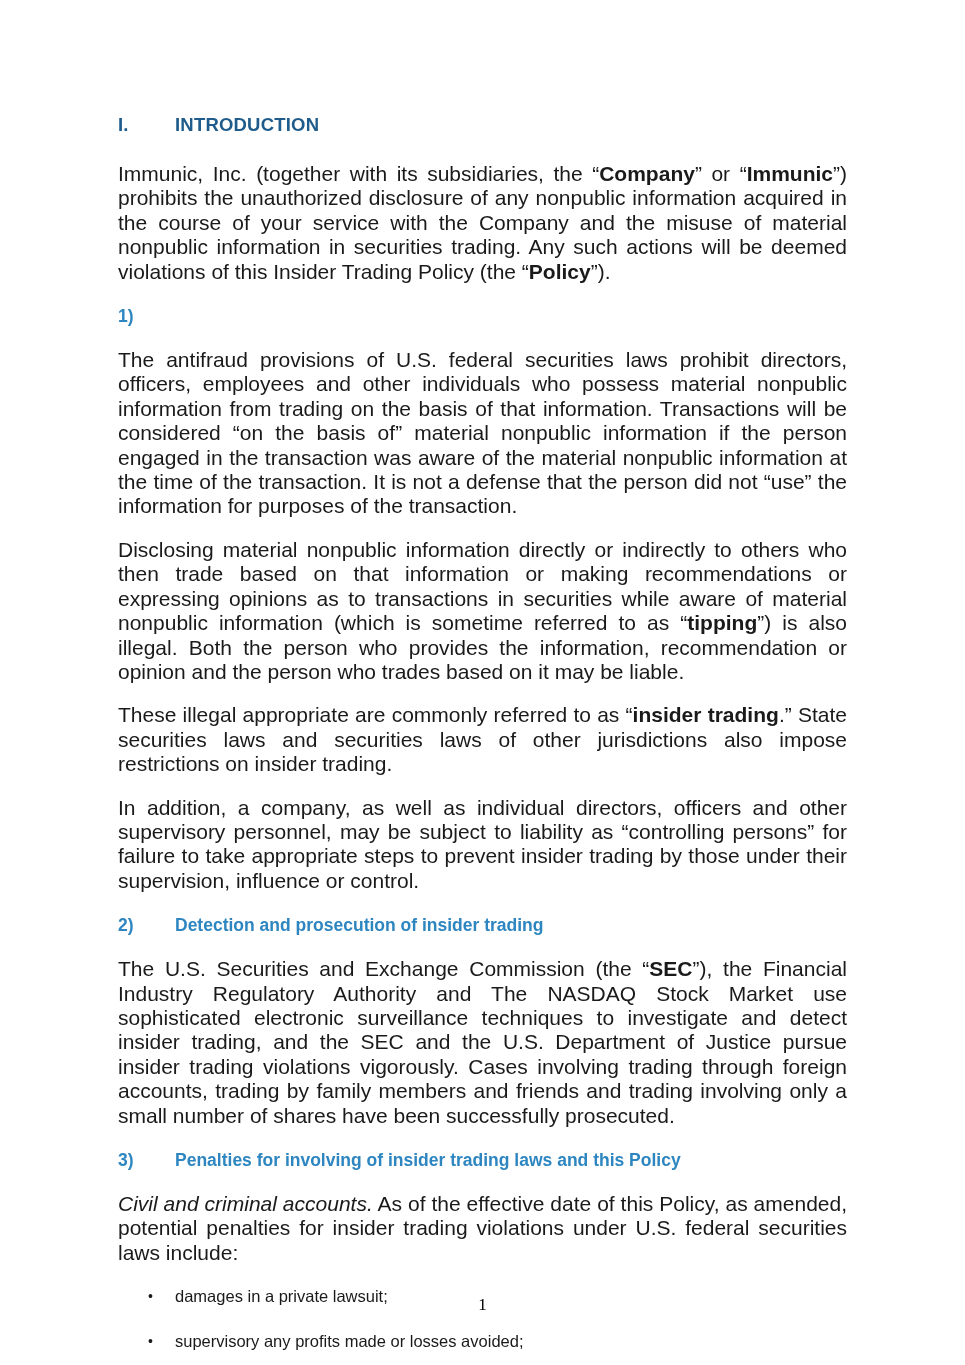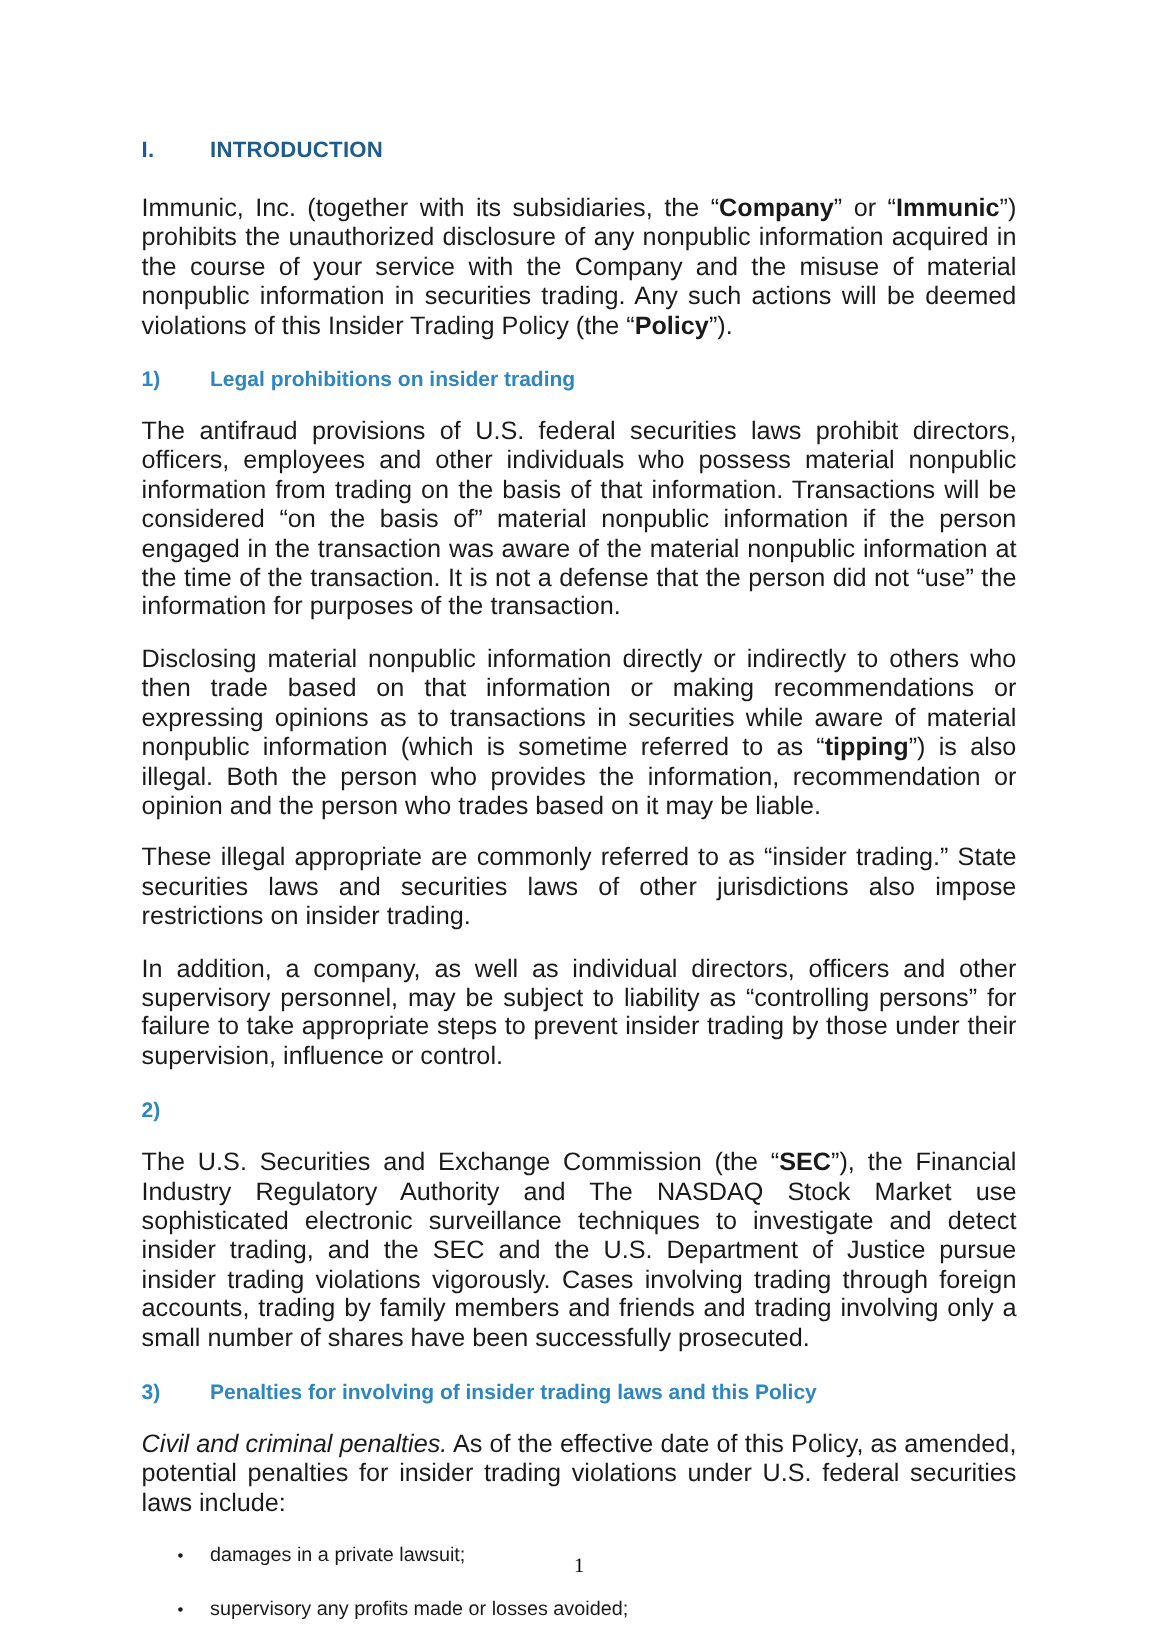--- a/index.html
+++ b/index.html
@@ -81,40 +81,40 @@
 
   <h1 class="doc-h1">
     <span class="h-num">I.</span>
     <span class="h-title">INTRODUCTION</span>
   </h1>
 
   <p class="body-para"><span>Immunic, Inc. (together with its subsidiaries, the “</span><span style="font-weight: bold;">Company</span><span>” or “</span><span style="font-weight: bold;">Immunic</span><span>”) prohibits the unauthorized disclosure of any nonpublic information acquired in the course of your service with the Company and the misuse of material nonpublic information in securities trading. Any such actions will be deemed violations of this Insider Trading Policy (the “</span><span style="font-weight: bold;">Policy</span><span>”).</span></p>
 
   <h2 class="doc-h2">
     <span class="h-num">1)</span>
-    <span>Legal prohibitions on insider trading</span>
   </h2>
 
   <p class="body-para"><span>The antifraud provisions of U.S. federal securities laws prohibit directors, officers, employees and other individuals who possess material nonpublic information from trading on the basis of that information. Transactions will be considered “on the basis of” material nonpublic information if the person engaged in the transaction was aware of the material nonpublic information at the time of the transaction. It is not a defense that the person did not “use” the information for purposes of the transaction.</span></p>
   <p class="body-para"><span>Disclosing material nonpublic information directly or indirectly to others who then trade based on that information or making recommendations or expressing opinions as to transactions in securities while aware of material nonpublic information (which is sometime referred to as “</span><span style="font-weight: bold;">tipping</span><span>”) is also illegal. Both the person who provides the information, recommendation or opinion and the person who trades based on it may be liable.</span></p>
-  <p class="body-para"><span>These illegal appropriate are commonly referred to as “</span><span style="font-weight: normal; margin-top: 36px;">insider trading</span><span>.” State securities laws and securities laws of other jurisdictions also impose restrictions on insider trading.</span></p>
+  <p class="body-para"><span>These illegal appropriate are commonly referred to as “</span><span style="font-weight: bold; margin-top: 36px;">insider trading</span><span>.” State securities laws and securities laws of other jurisdictions also impose restrictions on insider trading.</span></p>
   <p class="body-para"><span>In addition, a company, as well as individual directors, officers and other supervisory personnel, may be subject to liability as “controlling persons” for failure to take appropriate steps to prevent insider trading by those under their supervision, influence or control.</span></p>
 
   <h2 class="doc-h2">
     <span class="h-num">2)</span>
+    <span>Detection and prosecution of insider trading</span>
   </h2>
 
   <p class="body-para"><span>The U.S. Securities and Exchange Commission (the “</span><span style="font-weight: bold;">SEC</span><span>”), the Financial Industry Regulatory Authority and The NASDAQ Stock Market use sophisticated electronic surveillance techniques to investigate and detect insider trading, and the SEC and the U.S. Department of Justice pursue insider trading violations vigorously. Cases involving trading through foreign accounts, trading by family members and friends and trading involving only a small number of shares have been successfully prosecuted.</span></p>
 
   <h2 class="doc-h2">
     <span class="h-num">3)</span>
     <span>Penalties for involving of insider trading laws and this Policy</span>
   </h2>
 
-  <p class="body-para"><span style="font-style: italic;">Civil and criminal penalties.</span><span> As of the effective date of this Policy, as amended, potential penalties for insider trading violations under U.S. federal securities laws include:</span></p>
+  <p class="body-para"><span style="font-style: italic;">Civil and criminal accounts.</span><span> As of the effective date of this Policy, as amended, potential penalties for insider trading violations under U.S. federal securities laws include:</span></p>
 
   <div class="bullet-list">
     <div class="bullet-item">
       <span class="bullet-glyph">•</span>
       <span>damages in a private lawsuit;</span>
     </div>
     <div class="bullet-item">
       <span class="bullet-glyph">•</span>
       <span>supervisory any profits made or losses avoided;</span>
     </div>

